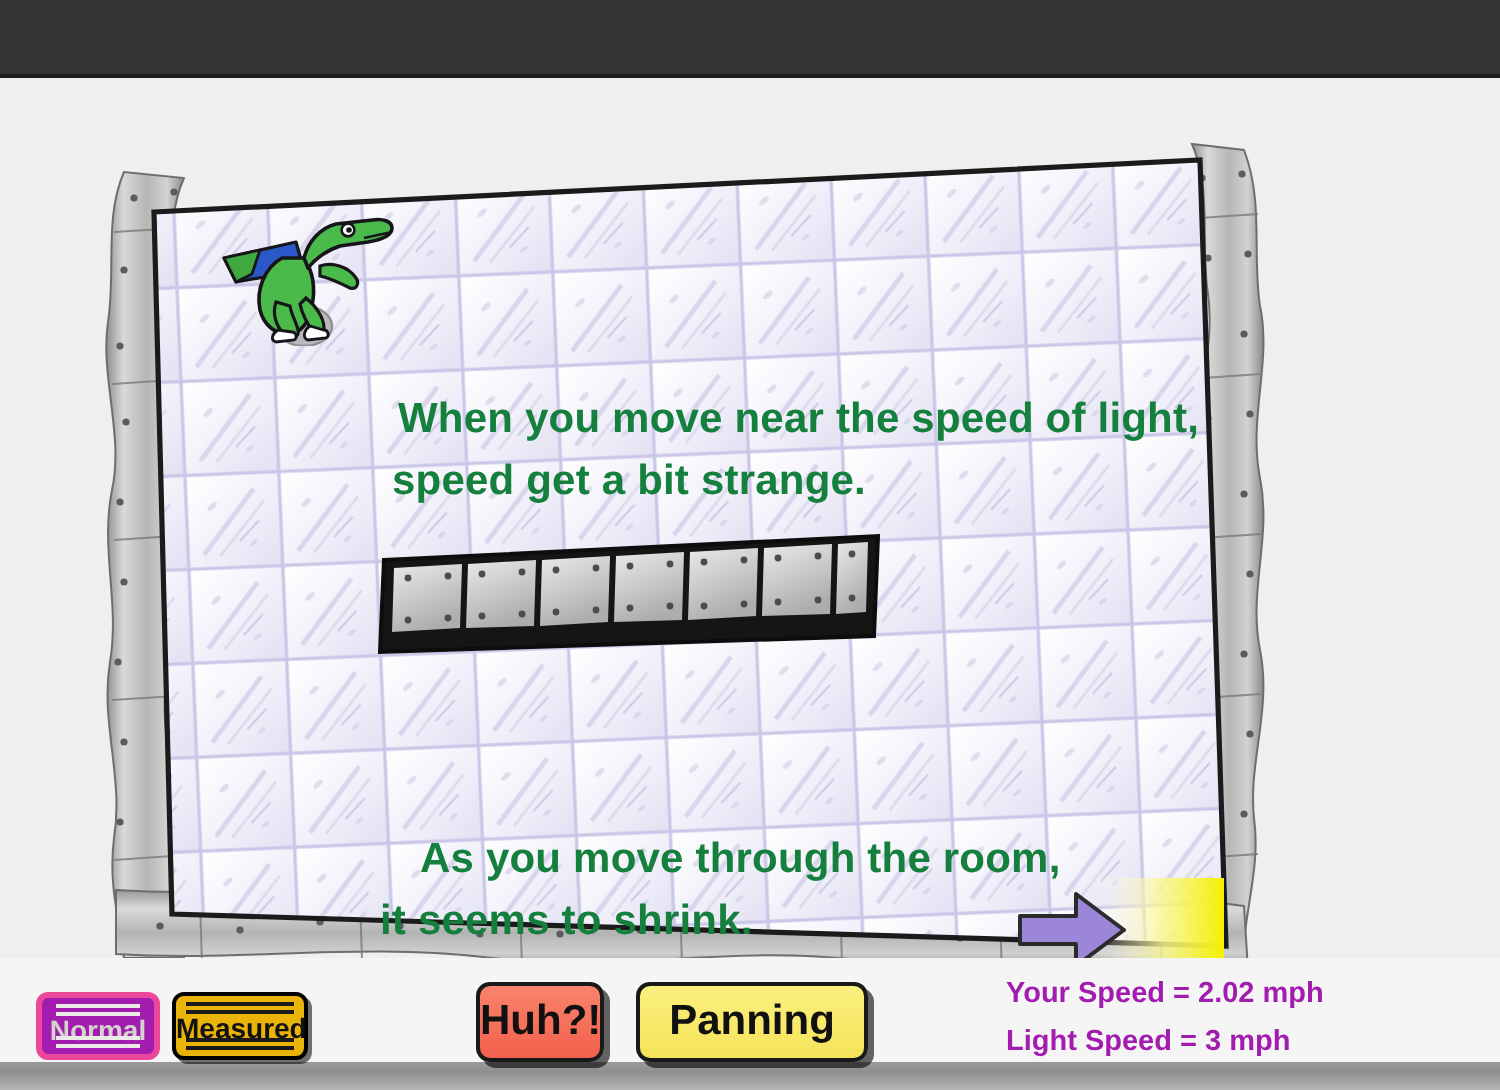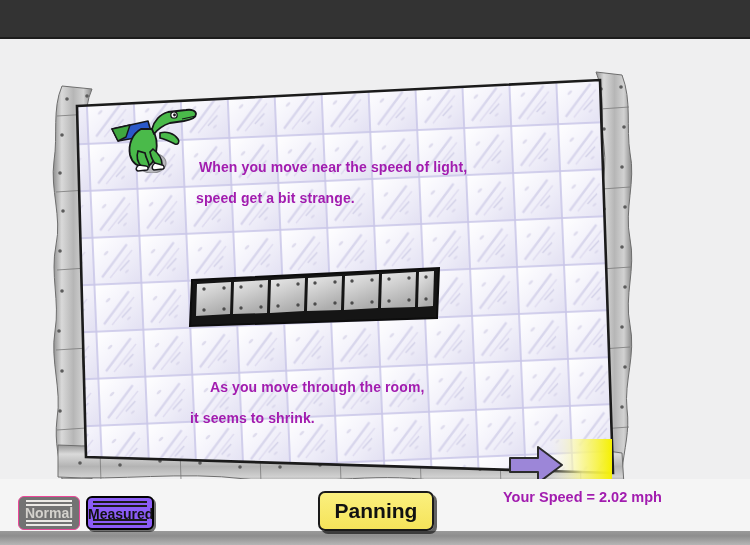--- a/index.html
+++ b/index.html
@@ -125,26 +125,27 @@
   #dino {
     position: absolute;
     left: 108px; top: 62px;
     width: 96px; height: 72px;
     z-index: 12;
   }
 
   
   .room-text {
     position: absolute;
-    color: #a21caf;
-    font-size: 14px;
+    color: #15803d;
+    font-size: 21px;
     font-weight: bold;
     white-space: nowrap;
     z-index: 11;
     letter-spacing: 0.1px;
+    margin-top: 39px;
   }
   #msg1-l1 { left: 199px; top: 120px; }
   #msg1-l2 { left: 196px; top: 151px; }
   #msg2-l1 { left: 192px; top: 340px; padding-left: 18px; }
   #msg2-l2 { left: 190px; top: 371px; }
 
   
   #bottom {
     position: absolute;
     left: 0; top: 479px;
@@ -169,32 +170,32 @@
     font-weight: bold;
     cursor: pointer;
     z-index: 20;
   }
   .mode-btn .lbl {
     position: absolute;
     left: 0; right: 0; top: 8px;
     line-height: 17px;
   }
   .mode-btn.disabled {
-    background: #737373;
-    border: 1px solid #ec4899;
+    background: #a21caf;
+    border: 3px solid #ec4899;
     color: #d4d2cd;
   }
   .mode-btn.disabled .bar {
     position: absolute;
     left: 7px; right: 7px;
     height: 2px;
     background: #eceae6;
   }
   .mode-btn.active {
-    background: #8b5cf6;
+    background: #eab308;
     border: 2.5px solid #000000;
     color: #111111;
     box-shadow: 2px 2px 0 rgba(0,0,0,0.55);
     padding-left: 45px;
   }
   .mode-btn.active .bar {
     position: absolute;
     left: 5px; right: 5px;
     height: 2px;
     background: #1a1a1a;
@@ -495,18 +496,20 @@
 
   <div class="mode-btn active" id="mode-measured">
     <span class="bar bar-a"></span>
     <span class="bar bar-b"></span>
     <span class="lbl">Measured</span>
     <span class="bar bar-c"></span>
     <span class="bar bar-d"></span>
   </div>
 
 
+  <div class="big-btn" id="btn-huh">Huh?!</div>
   <div class="big-btn" id="btn-panning">Panning</div>
 
   <div class="status-line" id="status-your">Your Speed = 2.02 mph</div>
+  <div class="status-line" id="status-light">Light Speed = 3 mph</div>
 
   <div id="bottom-strip"></div>
 </div>
 
 </body></html>

